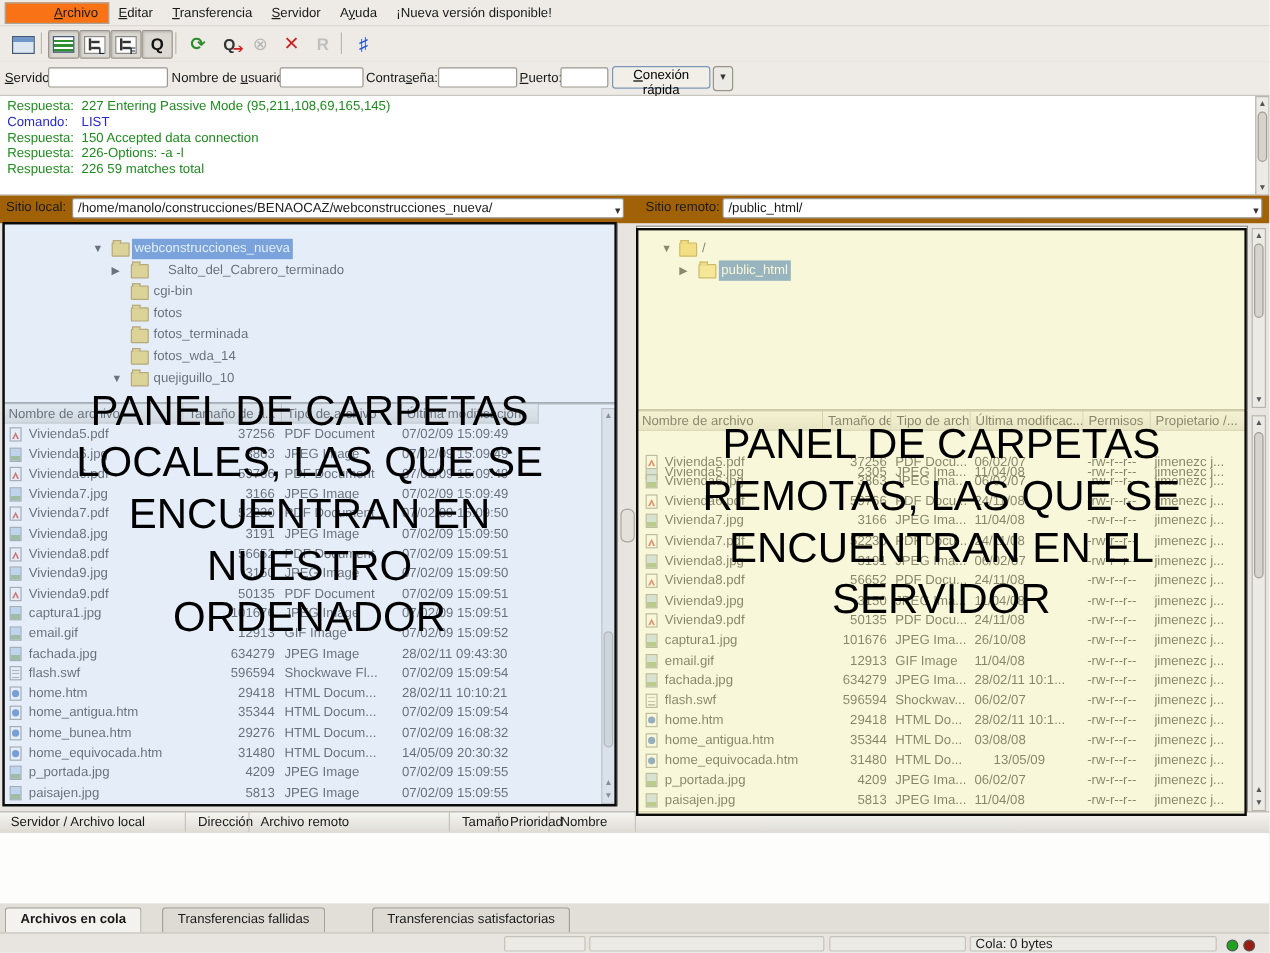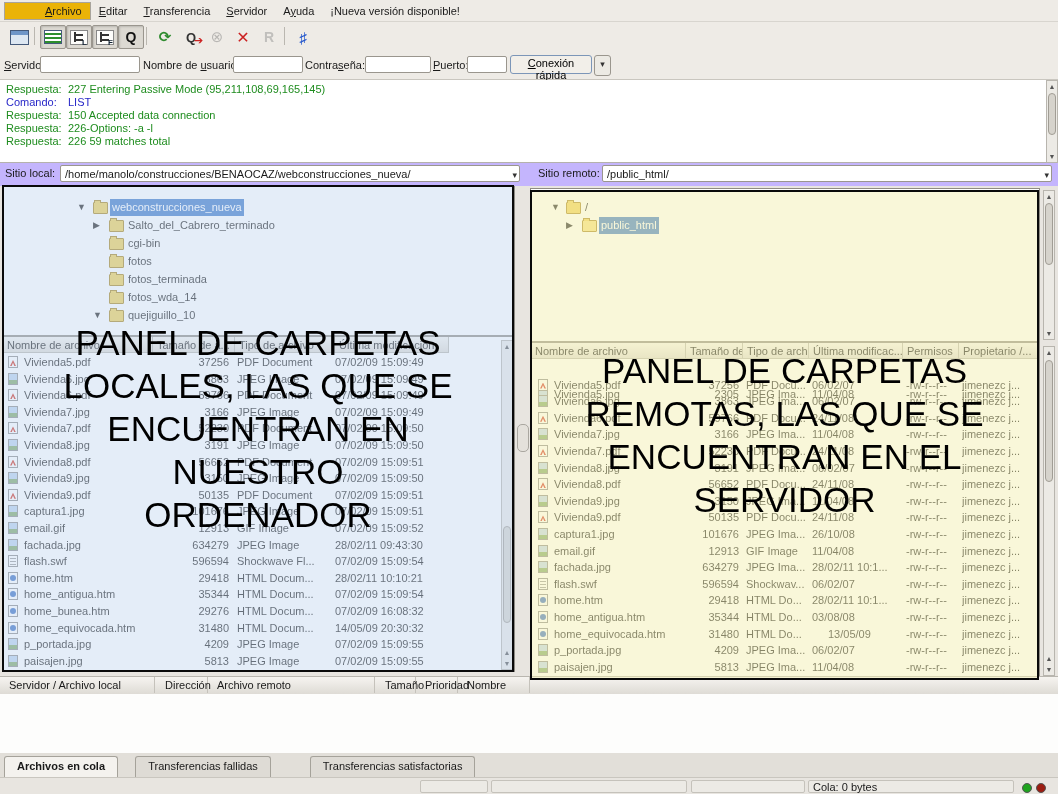--- a/index.html
+++ b/index.html
@@ -3,21 +3,21 @@
 <meta charset="utf-8">
 <style>
   html,body{margin:0;padding:0;background:#fff;}
   #app{position:relative;width:1058px;height:794px;background:#e8e5e0;
        font-family:"Liberation Sans","DejaVu Sans",sans-serif;font-size:11px;color:#1a1a1a;
        overflow:hidden;}
   .abs{position:absolute;}
   
   .menubar{position:absolute;left:0;top:0;width:1058px;height:22px;background:#eeebe6;border-bottom:1px solid #d8d5cf;display:flex;align-items:center;padding-left:4px;box-sizing:border-box;}
   .menu-item{padding:2px 8px;white-space:nowrap;cursor:default;}
-  .menu-item.boxed{border:1px solid #a8a49c;background:#eab308;padding-left:40px;}
+  .menu-item.boxed{border:1px solid #a8a49c;background:#f97316;padding-left:40px;}
   .menu-item u{text-decoration:underline;}
   
   .toolbar{position:absolute;left:0;top:22px;width:1058px;height:29px;background:#eeebe6;border-bottom:1px solid #c9c6bf;}
   .tbtn{position:absolute;top:3px;width:24px;height:22px;display:flex;align-items:center;justify-content:center;border:1px solid transparent;border-radius:2px;}
   .tbtn.pressed{border:1px solid #9a968e;background:#dcd9d2;box-shadow:inset 1px 1px 2px rgba(0,0,0,.15);}
   .tbtn.disabled{opacity:.45;}
   .tb-sep{position:absolute;top:5px;width:1px;height:18px;background:#bab7b0;}
   .ti{display:inline-block;position:relative;}
   .site-manager-icon{width:17px;height:13px;border:1px solid #44597a;background:linear-gradient(#6f96c8 0 4px,#dde7f2 4px);}
   .toggle-processlog-icon{width:16px;height:12px;border:1px solid #44597a;background:repeating-linear-gradient(#fff 0 2px,#2d8f2d 2px 4px);}
@@ -41,21 +41,21 @@
   .quickbar .lbl u{text-decoration:underline;}
   input.qc{position:absolute;top:5px;height:15px;border:1px solid #9a968e;border-radius:2px;background:#fff;font:11px "Liberation Sans",sans-serif;padding:0 2px;}
   .qcbtn{position:absolute;top:4px;left:510px;width:82px;height:19px;border:1px solid #7c96b8;border-radius:3px;background:#f2efe9;font:11px "Liberation Sans",sans-serif;}
   .qcbtn u{text-decoration:underline;}
   .qcdrop{position:absolute;top:4px;left:594px;width:15px;height:19px;border:1px solid #9a968e;border-radius:3px;background:#eceae4;text-align:center;line-height:17px;font-size:9px;color:#333;}
   
   .log{position:absolute;left:0;top:80px;width:1046px;height:83px;background:#fff;border-bottom:1px solid #b5b2ac;padding:3px 0 0 6px;box-sizing:border-box;}
   .logline{height:13px;line-height:13px;white-space:nowrap;}
   .logline .ll{display:inline-block;width:62px;}
   
-  .pathrow{position:absolute;left:0;top:163px;width:1058px;height:23px;background:#c4b5fd;}
+  .pathrow{position:absolute;left:0;top:163px;width:1058px;height:23px;background:#a16207;}
   .combo{position:absolute;top:2px;height:17px;background:#fff;border:1px solid #9a968e;border-radius:2px;line-height:16px;padding-left:4px;box-sizing:border-box;white-space:nowrap;overflow:hidden;}
   .combo .arr{position:absolute;right:2px;top:1px;font-size:9px;color:#333;}
   
   .panelbox{position:absolute;background:#fff;border:1px solid #8e8b84;box-sizing:border-box;}
   .treerow{position:absolute;height:17px;line-height:17px;white-space:nowrap;}
   .texp{position:absolute;font-size:9px;color:#222;top:0;}
   .tfold{position:absolute;top:3px;width:13px;height:10px;background:#f0cf52;border:1px solid #a8851c;border-radius:1px;}
   .tfold::before{content:"";position:absolute;top:-3px;left:0;width:5px;height:2px;background:#f0cf52;border:1px solid #a8851c;border-bottom:none;}
   .tfold.open{background:#f6df7d;}
   .tlabel{position:absolute;top:0;padding:0 2px;}
@@ -183,21 +183,21 @@
 
   <div class="panelbox" style="left:2px;top:186px;width:513px;height:150px">
       <div class="treerow" style="top: 12px; left: 0px; right: 0px;">
         <span class="texp" style="left: 74px;">▼</span>
         <span class="tfold" style="left: 90px;"></span>
         <span class="tlabel sel" style="left: 107px;">webconstrucciones_nueva</span>
       </div>
       <div class="treerow" style="top: 30px; left: 0px; right: 0px;">
         <span class="texp" style="left: 90px;">▶</span>
         <span class="tfold" style="left: 106px;"></span>
-        <span class="tlabel" style="left: 123px;">Salto_del_Cabrero_terminado</span>
+        <span class="tlabel" style="left: 135px;">Salto_del_Cabrero_terminado</span>
       </div>
       <div class="treerow" style="top: 48px; left: 0px; right: 0px;">
         <span class="tfold" style="left: 106px;"></span>
         <span class="tlabel" style="left: 123px;">cgi-bin</span>
       </div>
       <div class="treerow" style="top: 66px; left: 0px; right: 0px;">
         <span class="tfold" style="left: 106px;"></span>
         <span class="tlabel" style="left: 123px;">fotos</span>
       </div>
       <div class="treerow" style="top: 84px; left: 0px; right: 0px;">

